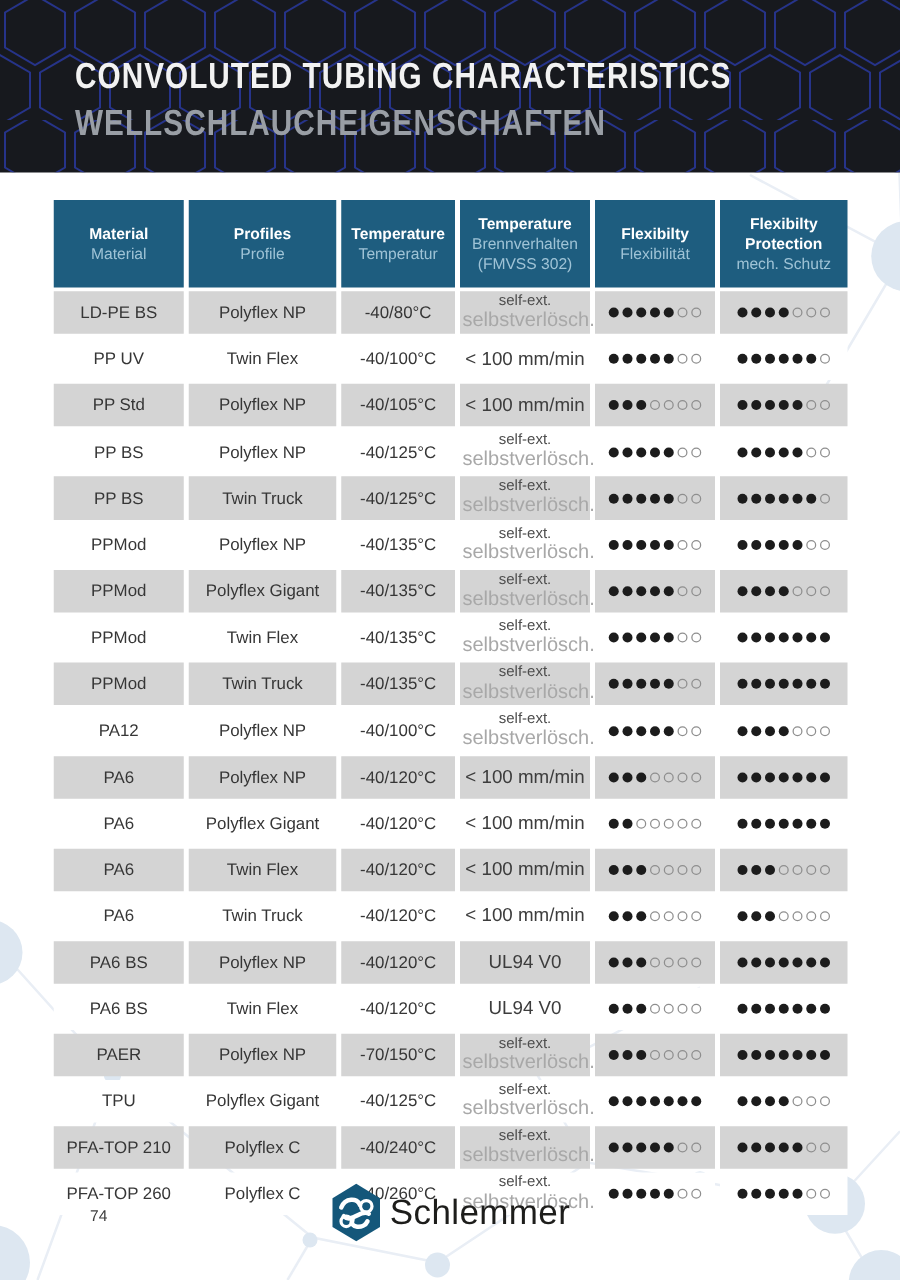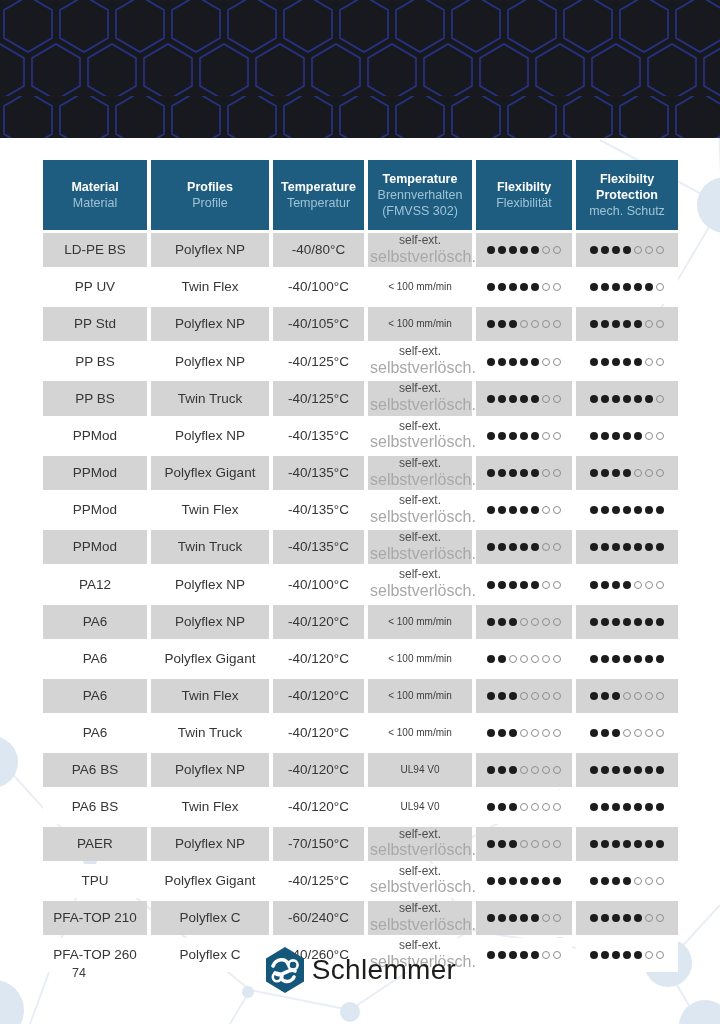--- a/index.html
+++ b/index.html
@@ -37,21 +37,21 @@
   }
   th .de{display:block;color:#9fc3d6;font-weight:normal;}
   td{
     height:32px;vertical-align:middle;text-align:center;
     font-size:13.5px;color:#363636;padding:1px 2px;line-height:1.15;
   }
   tr.gray td{background:#d4d4d4;margin-top:10px;}
   tr.white td{background:#ffffff;}
   td .flam-en{display:block;font-size:12px;color:#4d4d4d;}
   td .flam-de{display:block;font-size:16px;color:#a8a8a8;}
-  td .flam-single{display:block;font-size:10px;color:#3d3d3d;}
+  td .flam-single{display:block;font-size:15px;color:#3d3d3d;}
   .dots{display:inline-flex;gap:3px;align-items:center;}
   .dot{width:8px;height:8px;border-radius:50%;box-sizing:border-box;}
   .dot.filled{background:#1c1c1c;}
   .dot.empty{border:1.4px solid #8e8e8e;background:transparent;}
   
   .page-number{
     position:absolute;left:72px;top:966px;z-index:1;
     font-size:12.5px;color:#3c3c3c;
   }
   .logo{
@@ -96,20 +96,24 @@
       <pattern id="hexpat" width="56" height="96" patternUnits="userSpaceOnUse">
         <g fill="none" stroke="#2a3cae" stroke-width="1.6" opacity="0.75">
           <path d="M 28 0 L 52 14 L 52 42 L 28 56 L 4 42 L 4 14 Z" transform="translate(0,-4)"></path>
           <path d="M 0 44 L 24 58 L 24 86 L 0 100 L -24 86 L -24 58 Z"></path>
           <path d="M 56 44 L 80 58 L 80 86 L 56 100 L 32 86 L 32 58 Z"></path>
         </g>
       </pattern>
     </defs>
     <rect width="720" height="138" fill="url(#hexpat)"></rect>
   </svg>
+  <div class="banner-titles">
+    <span class="title-line title-en">CONVOLUTED TUBING CHARACTERISTICS</span>
+    <span class="title-line title-de">WELLSCHLAUCHEIGENSCHAFTEN</span>
+  </div>
 </div>
 
 <table class="spec">
   <colgroup>
     <col style="width:104px">
       <col style="width:118px">
       <col style="width:91px">
     <col style="width:104px">
       <col style="width:96px">
       <col style="width:102px">
@@ -618,21 +622,21 @@
             <span class="dot filled"></span>
             <span class="dot filled"></span>
             <span class="dot empty"></span>
             <span class="dot empty"></span>
             <span class="dot empty"></span>
           </span></td>
       </tr>
       <tr class="gray">
         <td>PFA-TOP 210</td>
         <td>Polyflex C</td>
-        <td>-60/240°C</td>
+        <td>-40/240°C</td>
         <td>
           <span class="flam-en">self-ext.</span>
           <span class="flam-de">selbstverlösch.</span>
         </td>
         <td><span class="dots">
             <span class="dot filled"></span>
             <span class="dot filled"></span>
             <span class="dot filled"></span>
             <span class="dot filled"></span>
             <span class="dot filled"></span>

